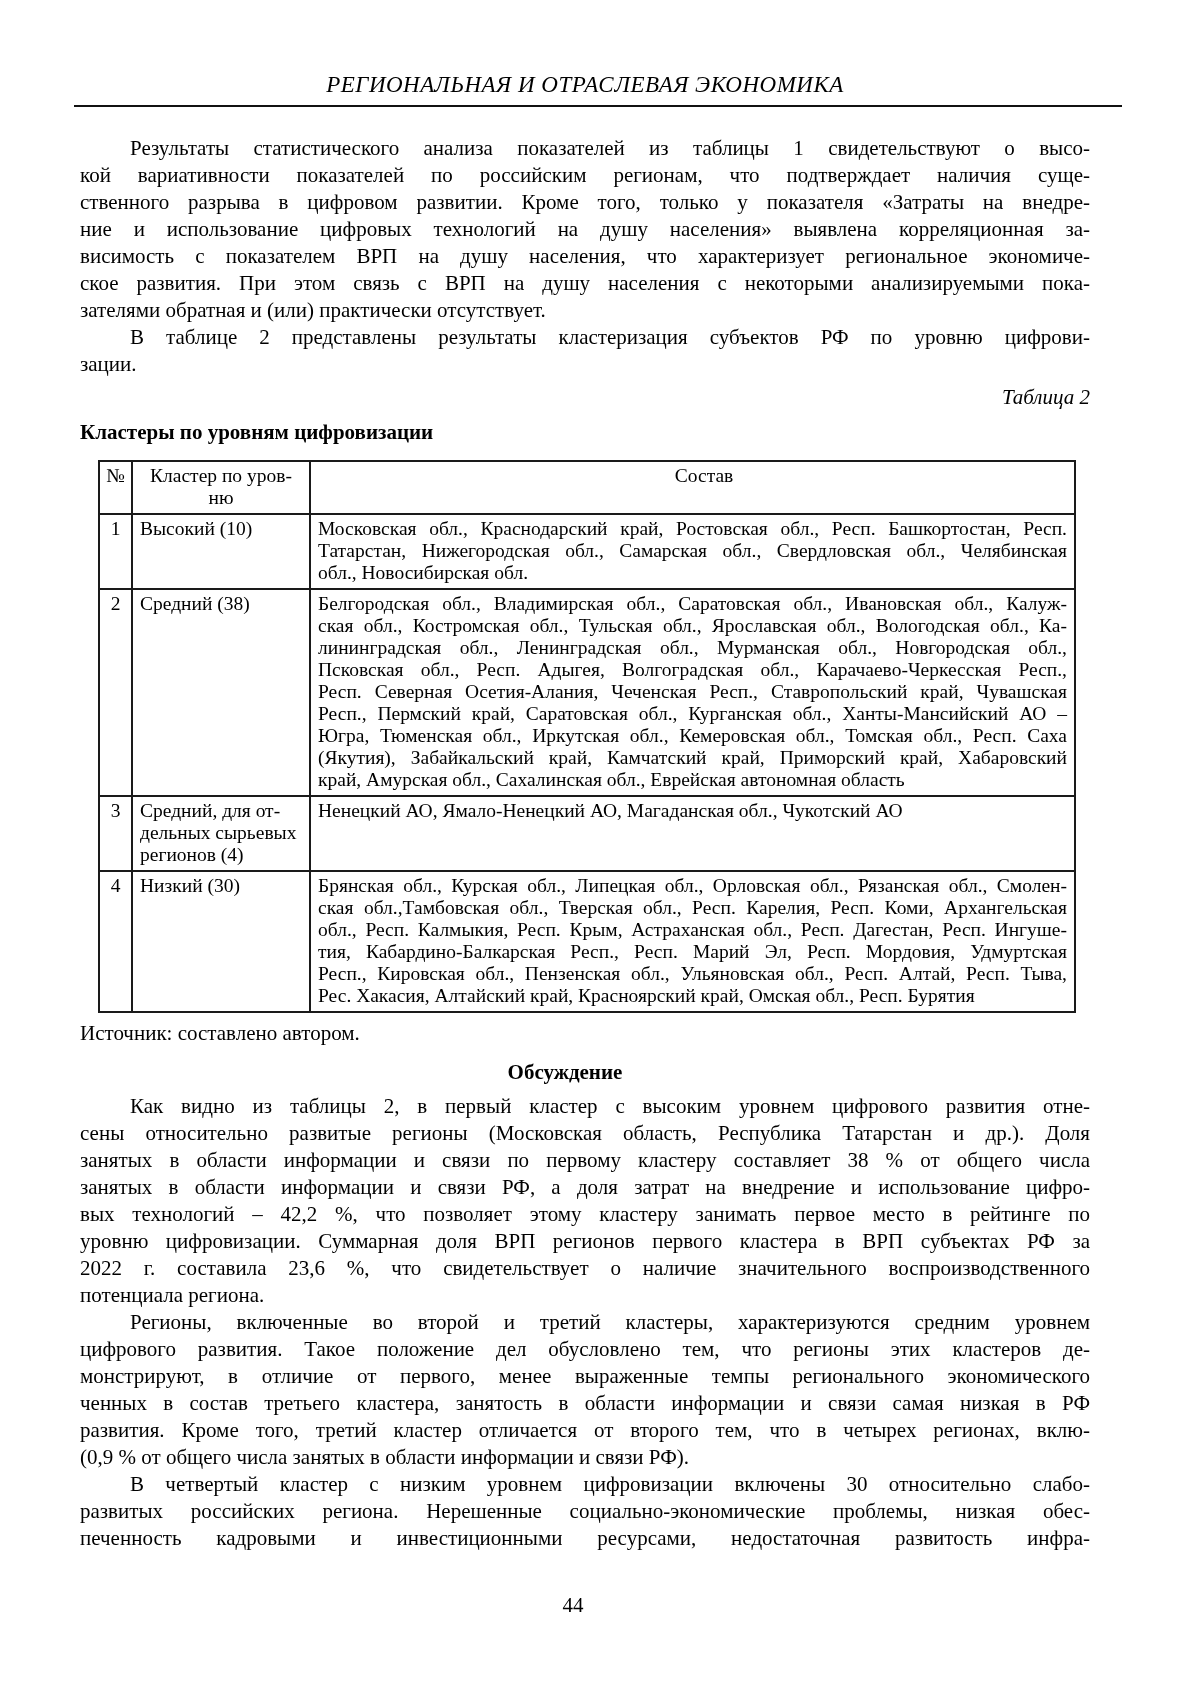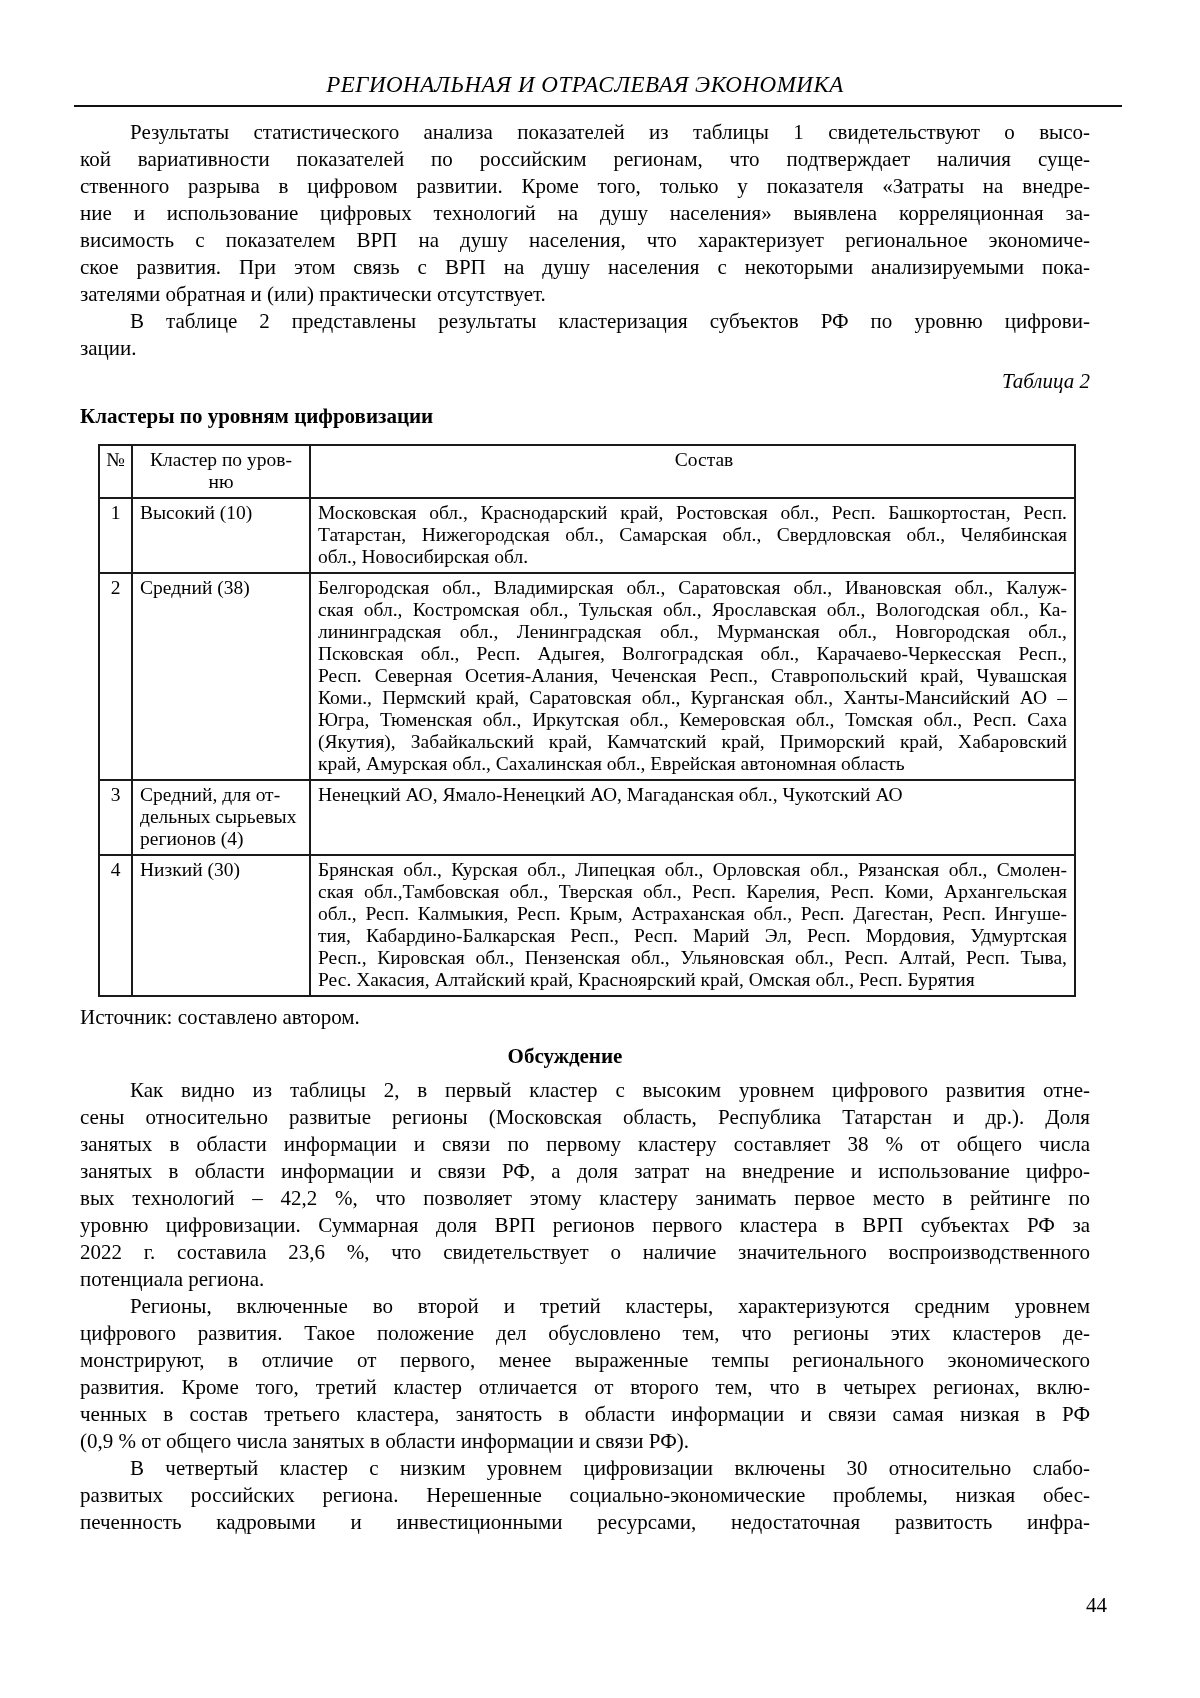--- a/index.html
+++ b/index.html
@@ -19,21 +19,21 @@
     font-style: italic;
     font-size: 23px;
     line-height: 26px;
     letter-spacing: 0.5px;
   }
   .header-rule {
     border: none;
     border-top: 2.5px solid #111111;
     margin: 7px -32px 0 -6px;
   }
-  .body-text { margin-top: 12px; }
+  .body-text { margin-top: 28px; }
   .para { font-size: 21px; line-height: 27px; }
   .para .line { text-align: justify; text-align-last: justify; }
   .para .line:last-child { text-align-last: left; }
   .para.justify-last .line:last-child { text-align-last: justify; }
   .para.indent .line:first-child { text-indent: 50px; }
   .table-caption {
     font-style: italic;
     font-size: 21px;
     line-height: 27px;
     text-align: right;
@@ -71,23 +71,23 @@
   .discussion-heading {
     font-size: 21px;
     line-height: 27px;
     font-weight: bold;
     text-align: center;
     margin: 12px 40px 7px 0;
   }
   .page-number {
     position: absolute;
     bottom: 80px;
-    left: 97px;
+    left: 68px;
     width: 1010px;
-    text-align: right;
+    text-align: center;
     font-size: 21px;
   }
 </style>
 </head>
 <body>
 
 <div class="page">
 
   <header>
     <div class="journal-header">РЕГИОНАЛЬНАЯ И ОТРАСЛЕВАЯ ЭКОНОМИКА</div>
@@ -145,21 +145,21 @@
           <td class="cell-num">2</td>
           <td class="cell-cluster">
               <div class="line">Средний (38)</div>
             </td>
           <td class="cell-comp">
               <div class="line">Белгородская обл., Владимирская обл., Саратовская обл., Ивановская обл., Калуж-</div>
               <div class="line">ская обл., Костромская обл., Тульская обл., Ярославская обл., Вологодская обл., Ка-</div>
               <div class="line">лининградская обл., Ленинградская обл., Мурманская обл., Новгородская обл.,</div>
               <div class="line">Псковская обл., Респ. Адыгея, Волгоградская обл., Карачаево-Черкесская Респ.,</div>
               <div class="line">Респ. Северная Осетия-Алания, Чеченская Респ., Ставропольский край, Чувашская</div>
-              <div class="line">Коми., Пермский край, Саратовская обл., Курганская обл., Ханты-Мансийский АО –</div>
+              <div class="line">Респ., Пермский край, Саратовская обл., Курганская обл., Ханты-Мансийский АО –</div>
               <div class="line">Югра, Тюменская обл., Иркутская обл., Кемеровская обл., Томская обл., Респ. Саха</div>
               <div class="line">(Якутия), Забайкальский край, Камчатский край, Приморский край, Хабаровский</div>
               <div class="line">край, Амурская обл., Сахалинская обл., Еврейская автономная область</div>
             </td>
         </tr>
         <tr>
           <td class="cell-num">3</td>
           <td class="cell-cluster">
               <div class="line">Средний, для от-</div>
               <div class="line">дельных сырьевых</div>
@@ -197,22 +197,22 @@
         <div class="line">занятых в области информации и связи РФ, а доля затрат на внедрение и использование цифро-</div>
         <div class="line">вых технологий – 42,2 %, что позволяет этому кластеру занимать первое место в рейтинге по</div>
         <div class="line">уровню цифровизации. Суммарная доля ВРП регионов первого кластера в ВРП субъектах РФ за</div>
         <div class="line">2022 г. составила 23,6 %, что свидетельствует о наличие значительного воспроизводственного</div>
         <div class="line">потенциала региона.</div>
       </div>
     <div class="para indent">
         <div class="line">Регионы, включенные во второй и третий кластеры, характеризуются средним уровнем</div>
         <div class="line">цифрового развития. Такое положение дел обусловлено тем, что регионы этих кластеров де-</div>
         <div class="line">монстрируют, в отличие от первого, менее выраженные темпы регионального экономического</div>
+        <div class="line">ченных в состав третьего кластера, занятость в области информации и связи самая низкая в РФ</div>
         <div class="line">развития. Кроме того, третий кластер отличается от второго тем, что в четырех регионах, вклю-</div>
-        <div class="line">ченных в состав третьего кластера, занятость в области информации и связи самая низкая в РФ</div>
         <div class="line">(0,9 % от общего числа занятых в области информации и связи РФ).</div>
       </div>
     <div class="para indent justify-last">
         <div class="line">В четвертый кластер с низким уровнем цифровизации включены 30 относительно слабо-</div>
         <div class="line">развитых российских региона. Нерешенные социально-экономические проблемы, низкая обес-</div>
         <div class="line">печенность кадровыми и инвестиционными ресурсами, недостаточная развитость инфра-</div>
       </div>
 
   </main>
 

